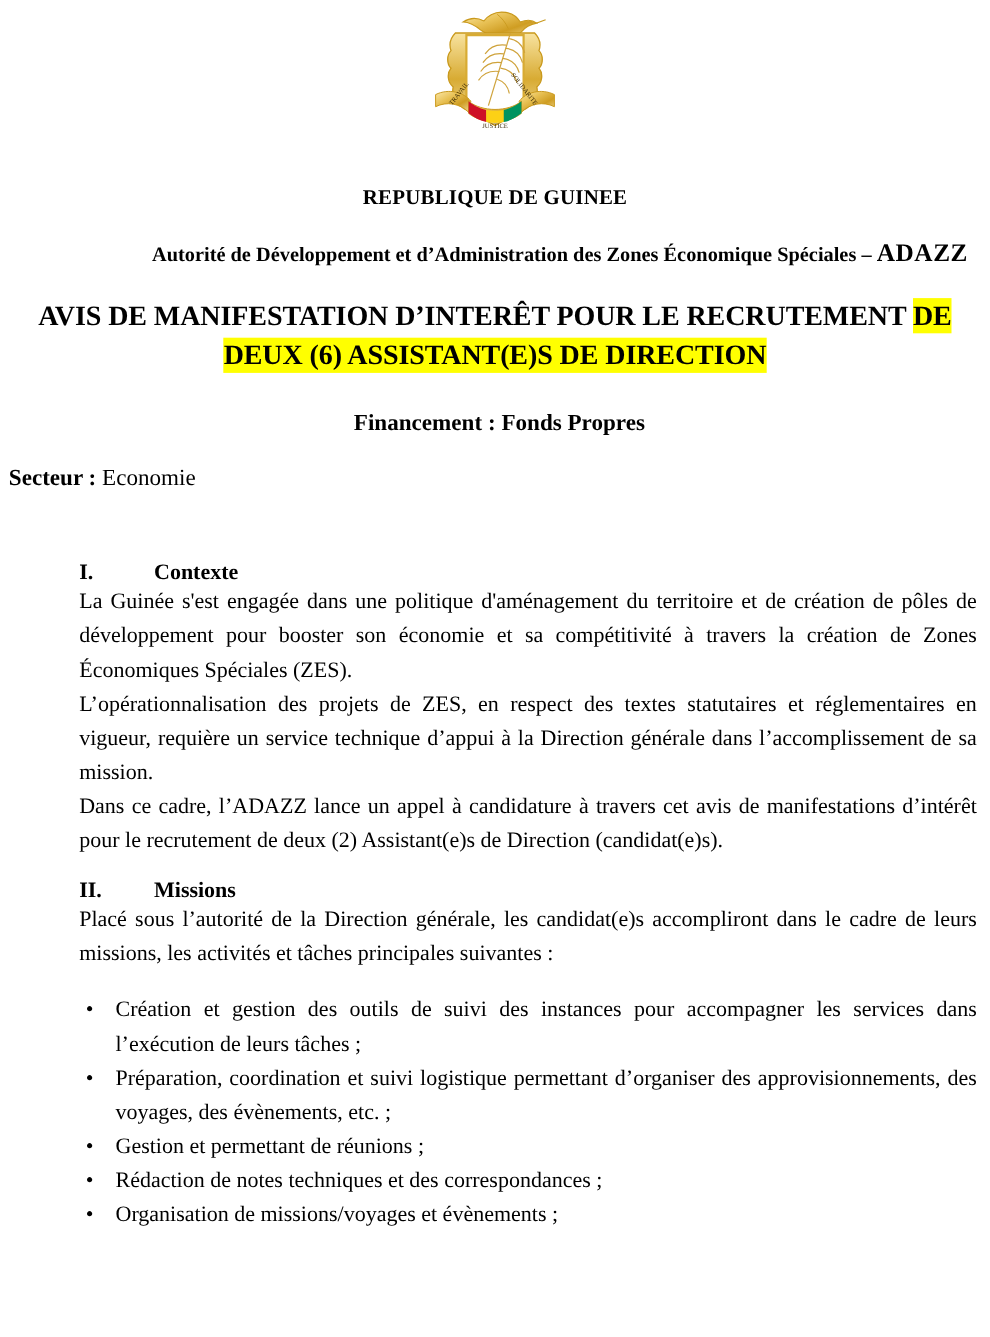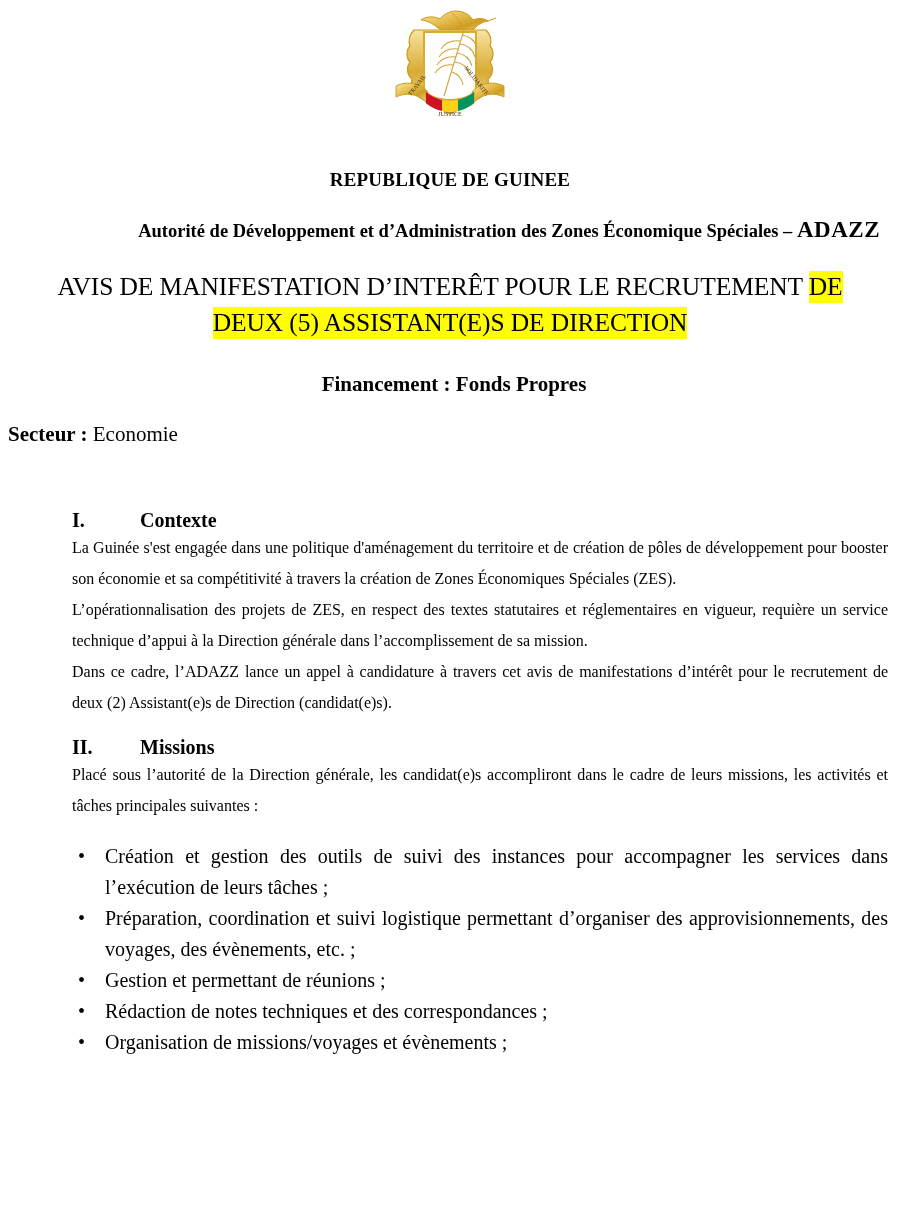--- a/index.html
+++ b/index.html
@@ -55,21 +55,21 @@
     margin-top: 26px;
     padding: 0 20px;
   }
   .authority-line .adazz {
     font-size: 23px;
     letter-spacing: 0.5px;
   }
 
   .main-title {
     text-align: center;
-    font-weight: normal;
+    font-weight: bold;
     font-size: 25.5px;
     line-height: 36px;
     margin-top: 26px;
     padding: 0 14px;
     letter-spacing: -0.1px;
   }
   .hl {
     background-color: #ffff00;
     padding: 1px 0 2px 0;
     box-decoration-break: clone;
@@ -107,21 +107,21 @@
   }
   .section-head .num {
     width: 68px;
     flex: 0 0 68px;
   }
   .section-head .ttl {
     flex: 1 1 auto;
   }
 
   p.para {
-    font-size: 16px;
+    font-size: 20px;
     line-height: 31px;
     text-align: justify;
     text-justify: inter-word;
     margin: 0;
     padding-right: 0;
     width: 816px;
     font-family: Liberation Serif, serif;
   }
   .gap-lg { margin-top: 26px; }
   .gap-md { margin-top: 24px; }
@@ -218,21 +218,21 @@
   </div>
 
   <div class="country-line">REPUBLIQUE DE GUINEE</div>
 
   <div class="authority-line">
     <span>Autorité de Développement et d’Administration des Zones Économique Spéciales – </span><span class="adazz">ADAZZ</span>
   </div>
 
   <div class="main-title">
     <span>AVIS DE MANIFESTATION D’INTERÊT POUR LE RECRUTEMENT </span><span class="hl">DE</span><br>
-    <span class="hl">DEUX (5) ASSISTANT(E)S DE DIRECTION</span>
+    <span class="hl">DEUX (6) ASSISTANT(E)S DE DIRECTION</span>
   </div>
 
   <div class="meta meta-financement">Financement : Fonds Propres</div>
 
   <div class="meta meta-secteur">
     <span class="lbl">Secteur :</span>
     <span class="val">Economie</span>
   </div>
 
   <div class="content">

